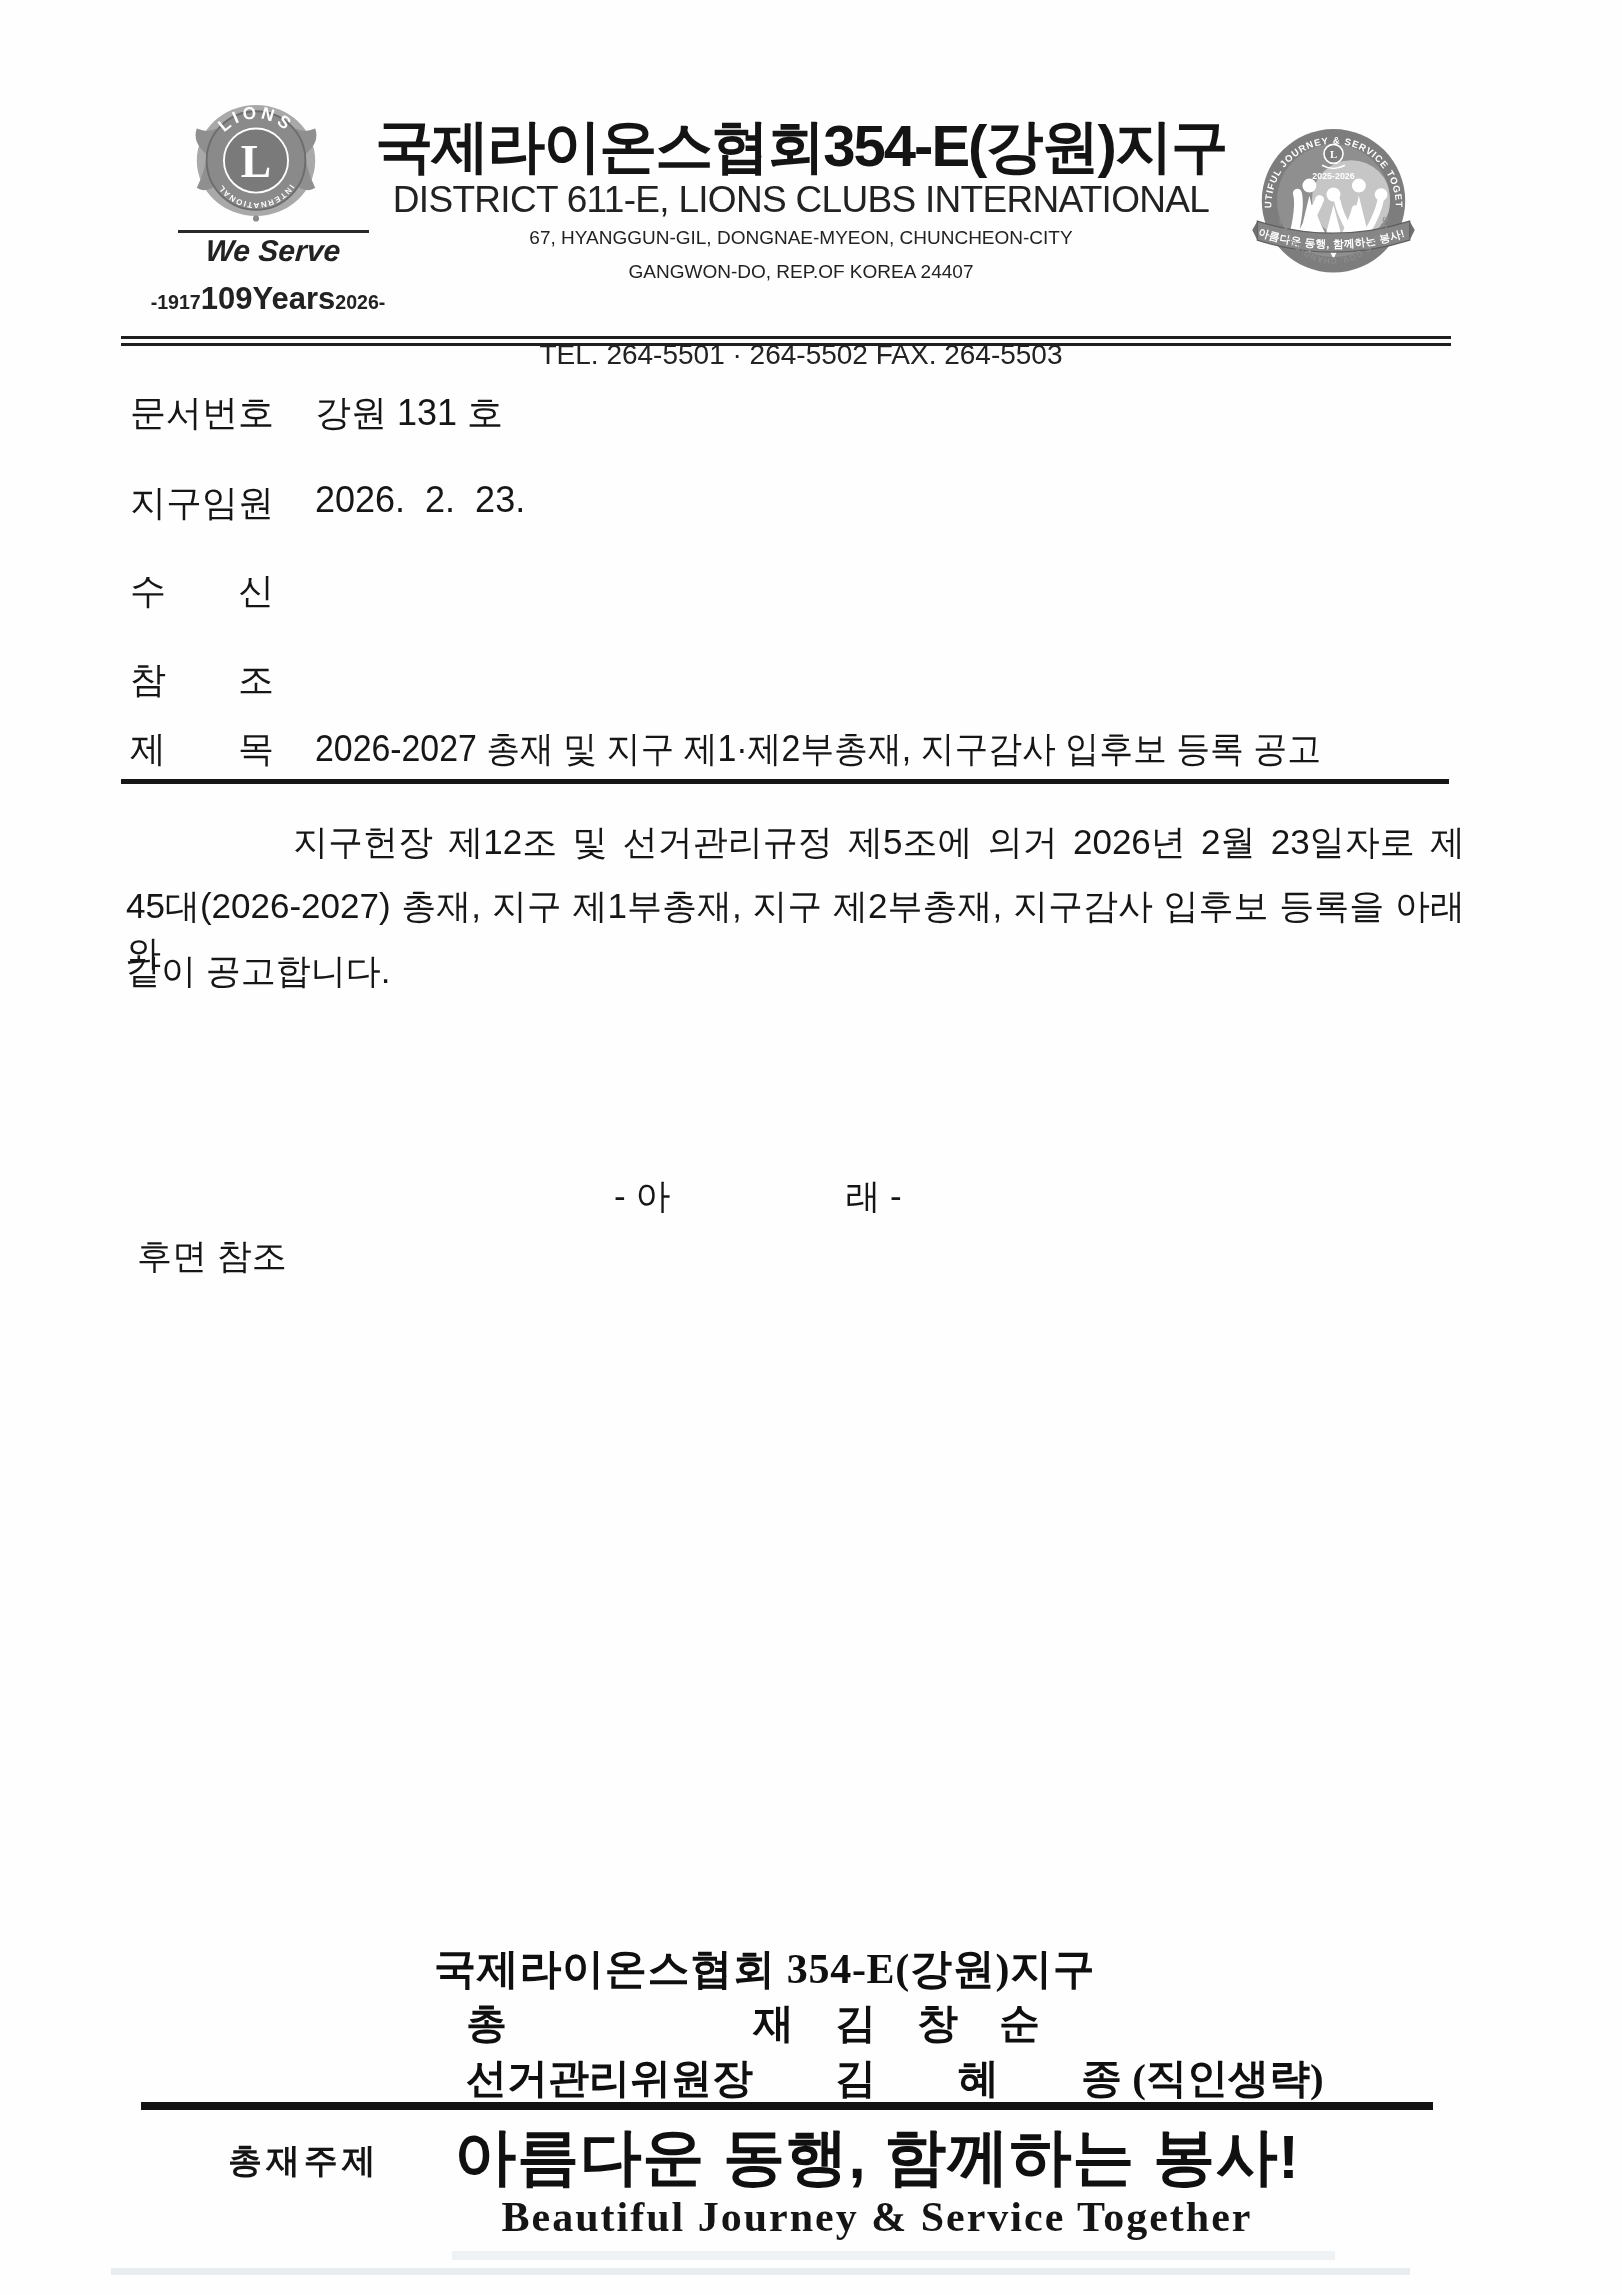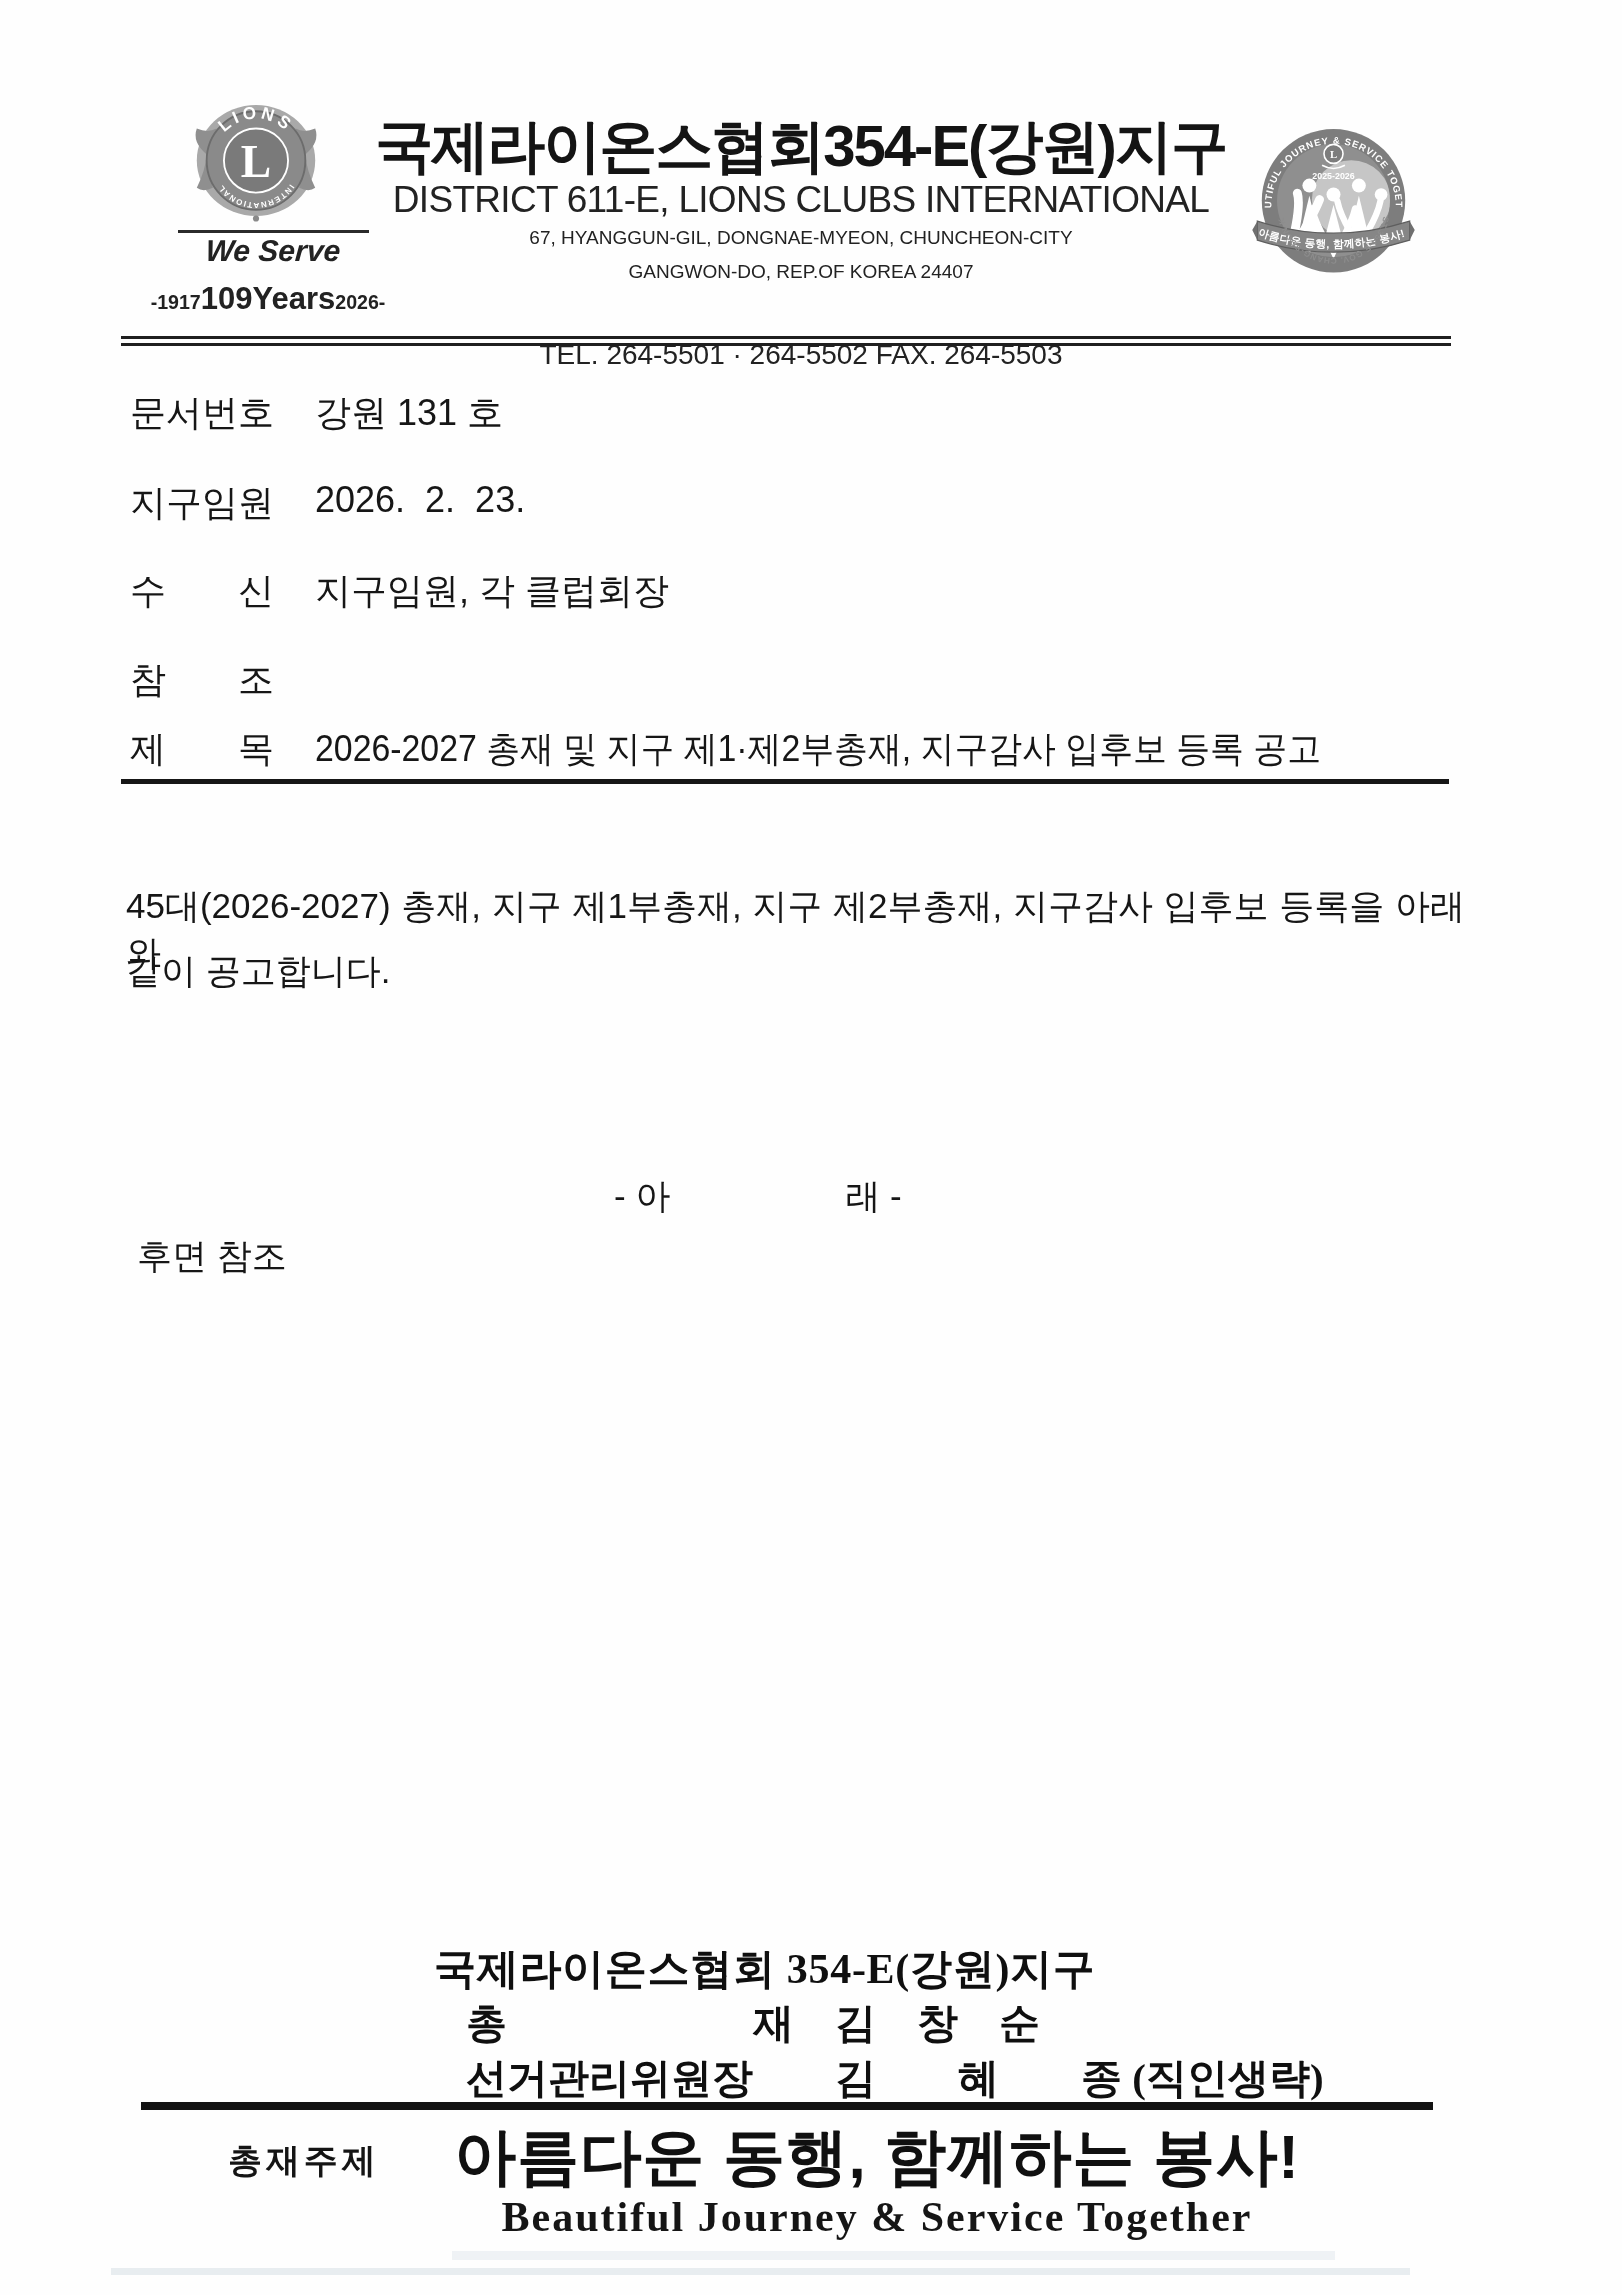--- a/index.html
+++ b/index.html
@@ -126,30 +126,30 @@
   <div class="abs rule" style="left:121px;top:336px;width:1330px;height:2.6px;"></div>
   <div class="abs rule" style="left:121px;top:343px;width:1330px;height:2.6px;"></div>
 
   <div class="abs meta-label pre" style="top:389px;">문서번호</div>
   <div class="abs meta-value pre" style="top:389px;">강원 131 호</div>
 
   <div class="abs meta-label pre" style="top:479px;">지구임원</div>
   <div class="abs meta-value pre" style="top:479px;">2026.  2.  23.</div>
 
   <div class="abs meta-label pre" style="top:567px;">수　　신</div>
-  <div class="abs meta-value pre" style="top:567px;">지구임원, 각 클럽회장</div>
 
   <div class="abs meta-label pre" style="top:656px;">참　　조</div>
   <div class="abs meta-value pre" style="top:656px;"></div>
 
   <div class="abs meta-label pre" style="top:725px;">제　　목</div>
   <div class="abs meta-value pre condense" style="top:725px;">2026-2027 총재 및 지구 제1·제2부총재, 지구감사 입후보 등록 공고</div>
 
   <div class="abs title-rule"></div>
 
+  <div class="abs body-line" style="top:819px;text-indent:167px;">지구헌장 제12조 및 선거관리규정 제5조에 의거 2026년 2월 23일자로 제</div>
   <div class="abs body-line" style="top:883px;">45대(2026-2027) 총재, 지구 제1부총재, 지구 제2부총재, 지구감사 입후보 등록을 아래와</div>
   <div class="abs body-line3" style="top:948px;">같이 공고합니다.</div>
 
   <div class="abs below-marker pre">- 아　　　　　래 -</div>
   <div class="abs back-ref">후면 참조</div>
 
   <div class="abs sig sig-org">국제라이온스협회 354-E(강원)지구</div>
   <div class="abs sig sig-gov pre">총　　　　　　재　김　창　순</div>
   <div class="abs sig sig-elec pre">선거관리위원장　　김　　혜　　종 (직인생략)</div>
   <div class="abs sig-rule"></div>

